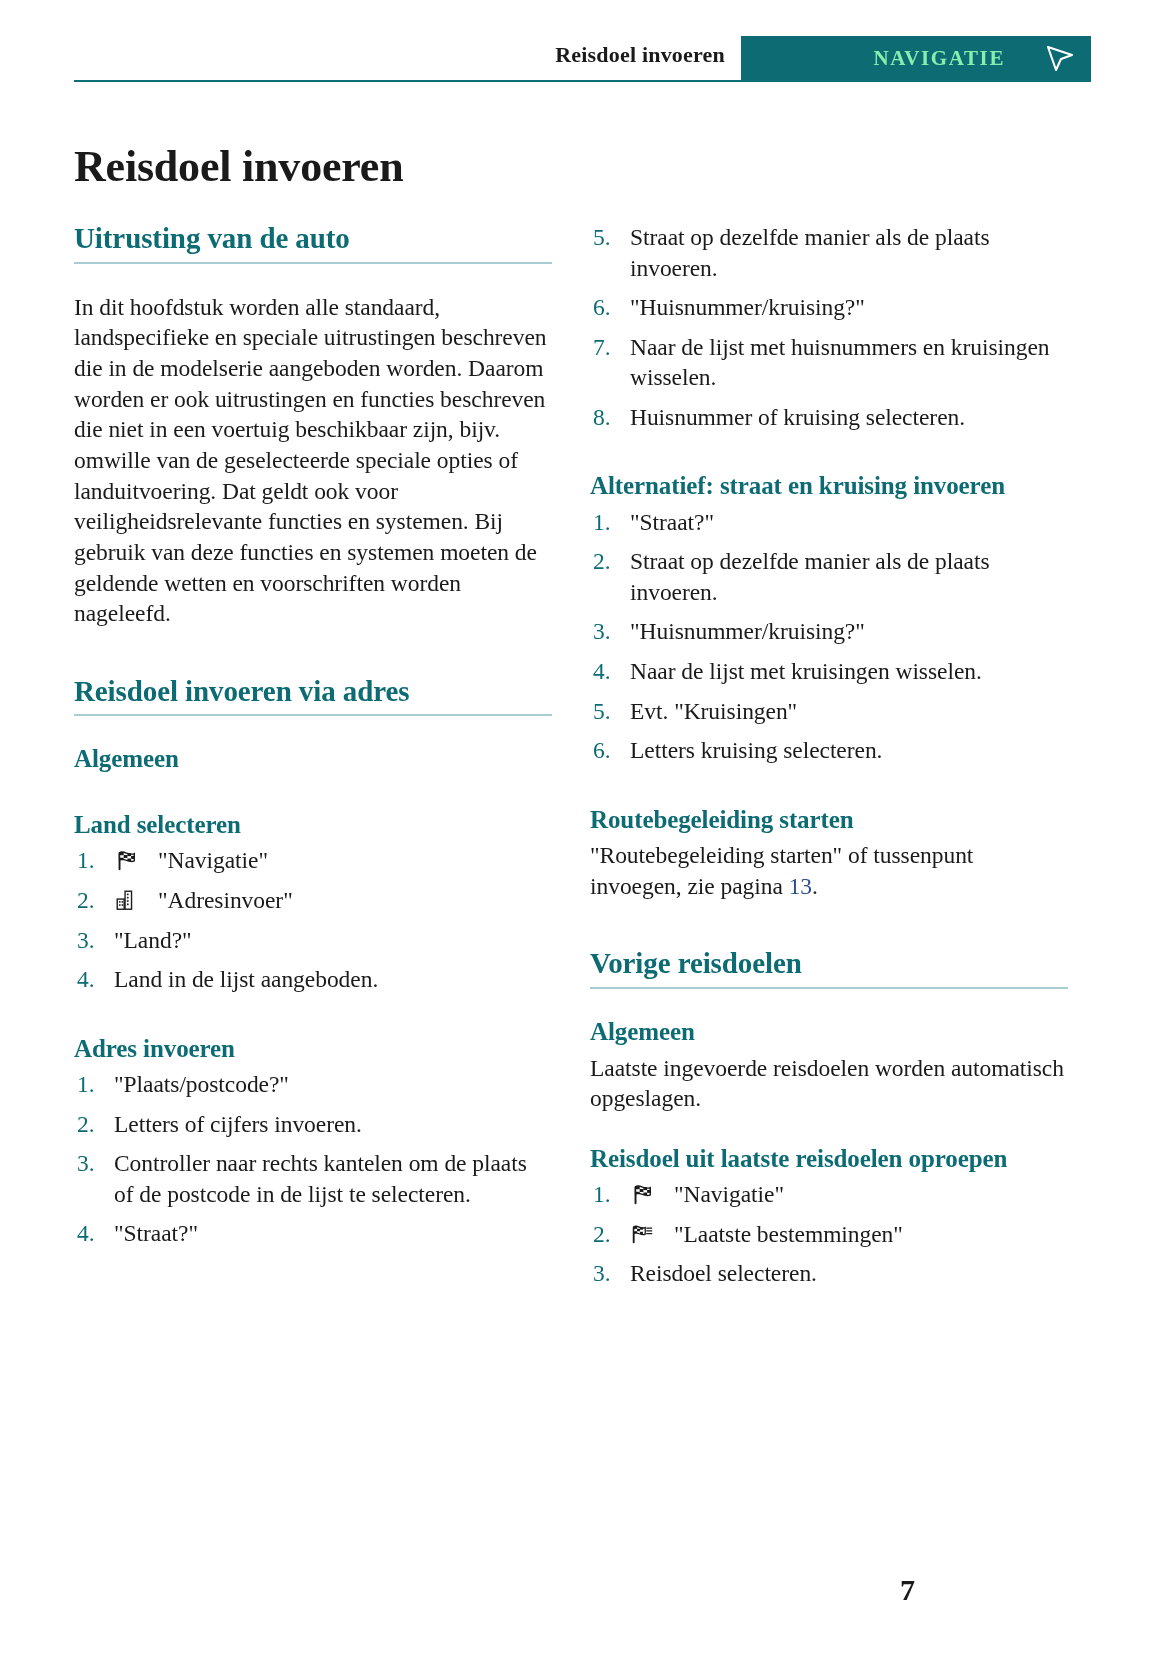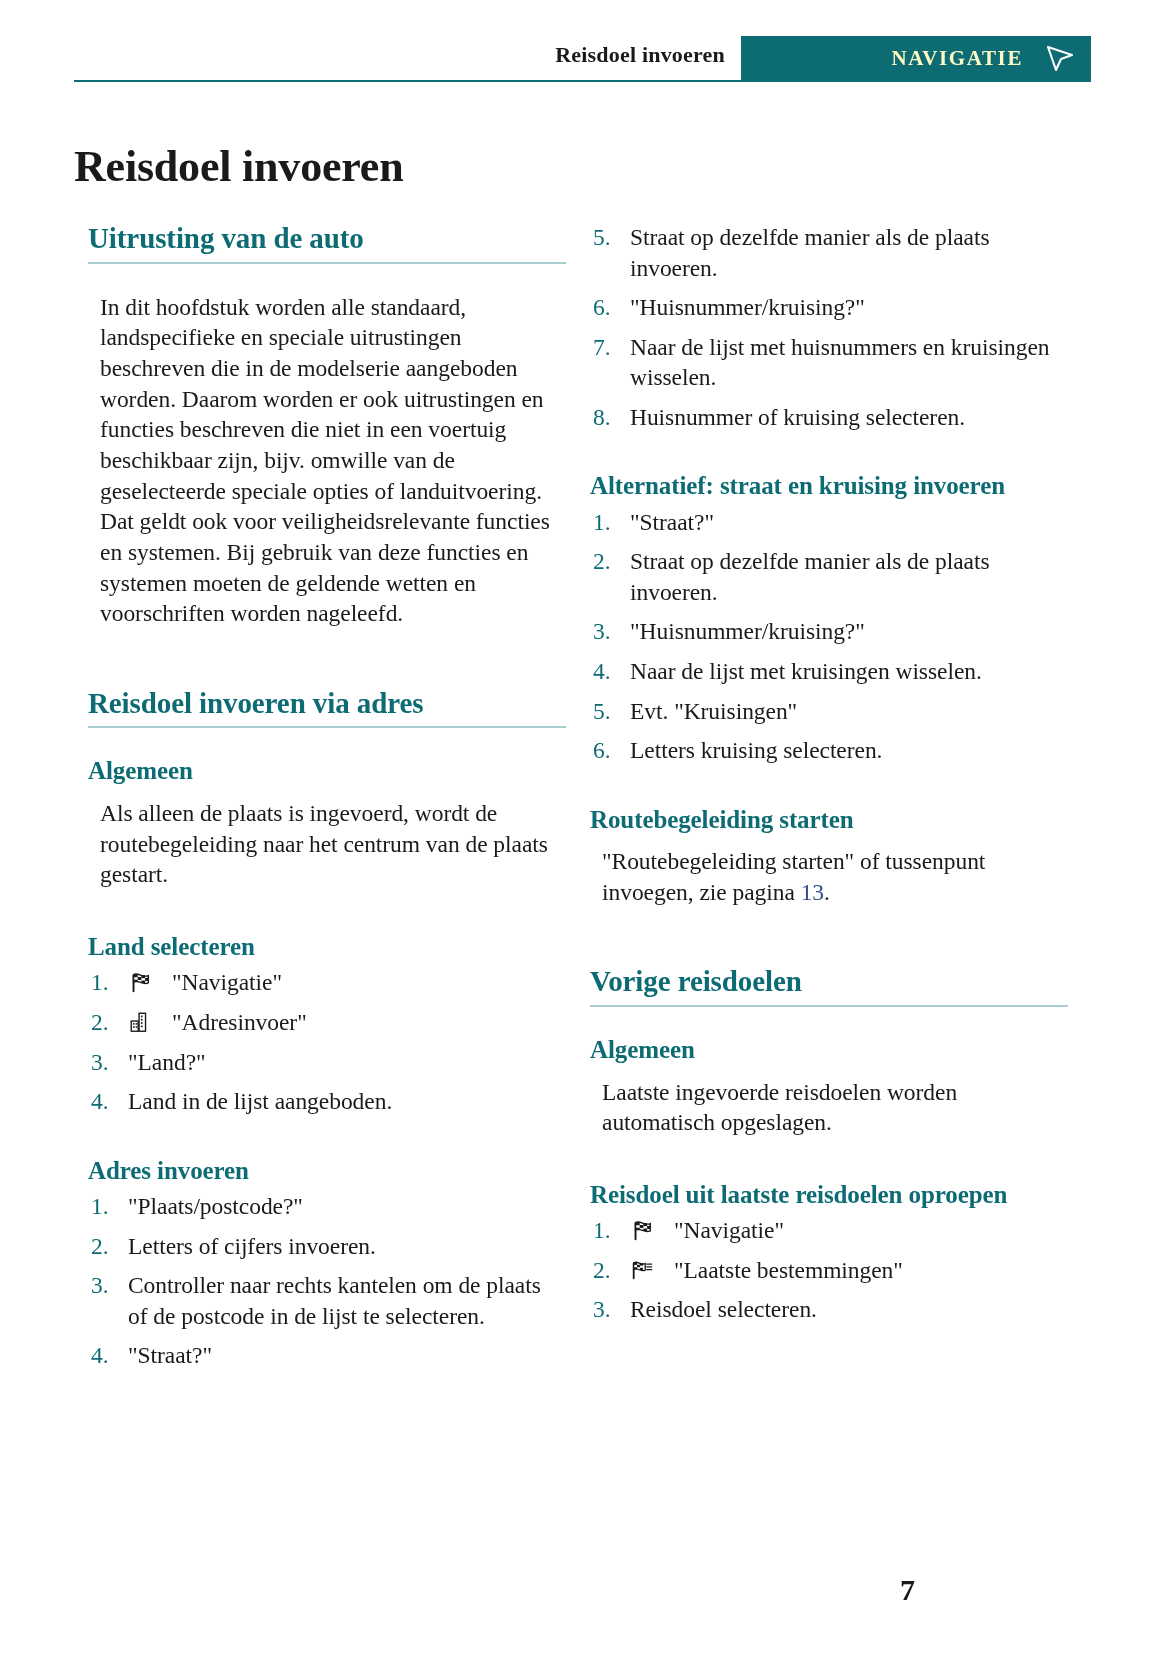--- a/index.html
+++ b/index.html
@@ -56,25 +56,25 @@
     width: 350px;
     height: 44px;
     background: #0d6b74;
     display: flex;
     align-items: center;
     justify-content: flex-end;
     padding-right: 16px;
     box-sizing: border-box;
   }
   .header-band-label {
-    color: #fef9c3;
+    color: #86efac;
     font-size: 21px;
     font-weight: bold;
     letter-spacing: 1.6px;
-    margin-right: 22px;
+    margin-right: 40px;
   }
   .nav-arrow {
     width: 30px;
     height: 30px;
     display: inline-block;
     flex: 0 0 auto;
   }
 
   
   .page-title {
@@ -86,21 +86,21 @@
     color: #1a1a1a;
     letter-spacing: -0.2px;
   }
 
   
   .col {
     position: absolute;
     top: 222px;
     width: 478px;
   }
-  .col-left { left: 88px; font-family: Liberation Serif, serif; }
+  .col-left { left: 74px; font-family: Liberation Serif, serif; }
   .col-right { left: 590px; }
 
   
   h2.h-major {
     font-size: 29px;
     font-weight: bold;
     color: #0d6b74;
     margin: 0 0 6px 0;
     line-height: 1.16;
     letter-spacing: -0.1px;
@@ -115,21 +115,21 @@
     font-weight: bold;
     color: #0d6b74;
     margin: 0 0 6px 0;
     line-height: 1.18;
     letter-spacing: -0.1px;
   }
 
   p.body {
     font-size: 23.5px;
     line-height: 1.305;
-    margin: 12px;
+    margin: 0;
     color: #1a1a1a;
     letter-spacing: -0.05px;
   }
 
   .gap-lg { height: 46px; }
   .gap-md { height: 30px; }
 
   
   ol.steps {
     list-style: none;
@@ -206,21 +206,20 @@
     <h2 class="h-major">Uitrusting van de auto</h2>
     <div class="rule-major"></div>
     <p class="body">In dit hoofdstuk worden alle standaard, landspecifieke en speciale uitrustingen beschreven die in de modelserie aangeboden worden. Daarom worden er ook uitrustingen en functies beschreven die niet in een voertuig beschikbaar zijn, bijv. omwille van de geselecteerde speciale opties of landuitvoering. Dat geldt ook voor veiligheidsrelevante functies en systemen. Bij gebruik van deze functies en systemen moeten de geldende wetten en voorschriften worden nageleefd.</p>
 
     <div class="gap-lg"></div>
 
     <h2 class="h-major">Reisdoel invoeren via adres</h2>
     <div class="rule-major"></div>
 
     <h3 class="h-minor">Algemeen</h3>
-    <p class="body">Als alleen de plaats is ingevoerd, wordt de routebegeleiding naar het centrum van de plaats gestart.</p>
 
     <div class="gap-md"></div>
 
     <h3 class="h-minor">Land selecteren</h3>
     <ol class="steps">
       <li>
         <span class="num">1.</span>
         <span class="step-icon">
           <svg viewBox="0 0 26 26" width="24" height="24" aria-hidden="true">
             <path d="M6 23 L6 6" stroke="#1a1a1a" stroke-width="2.1" stroke-linecap="round"></path>

